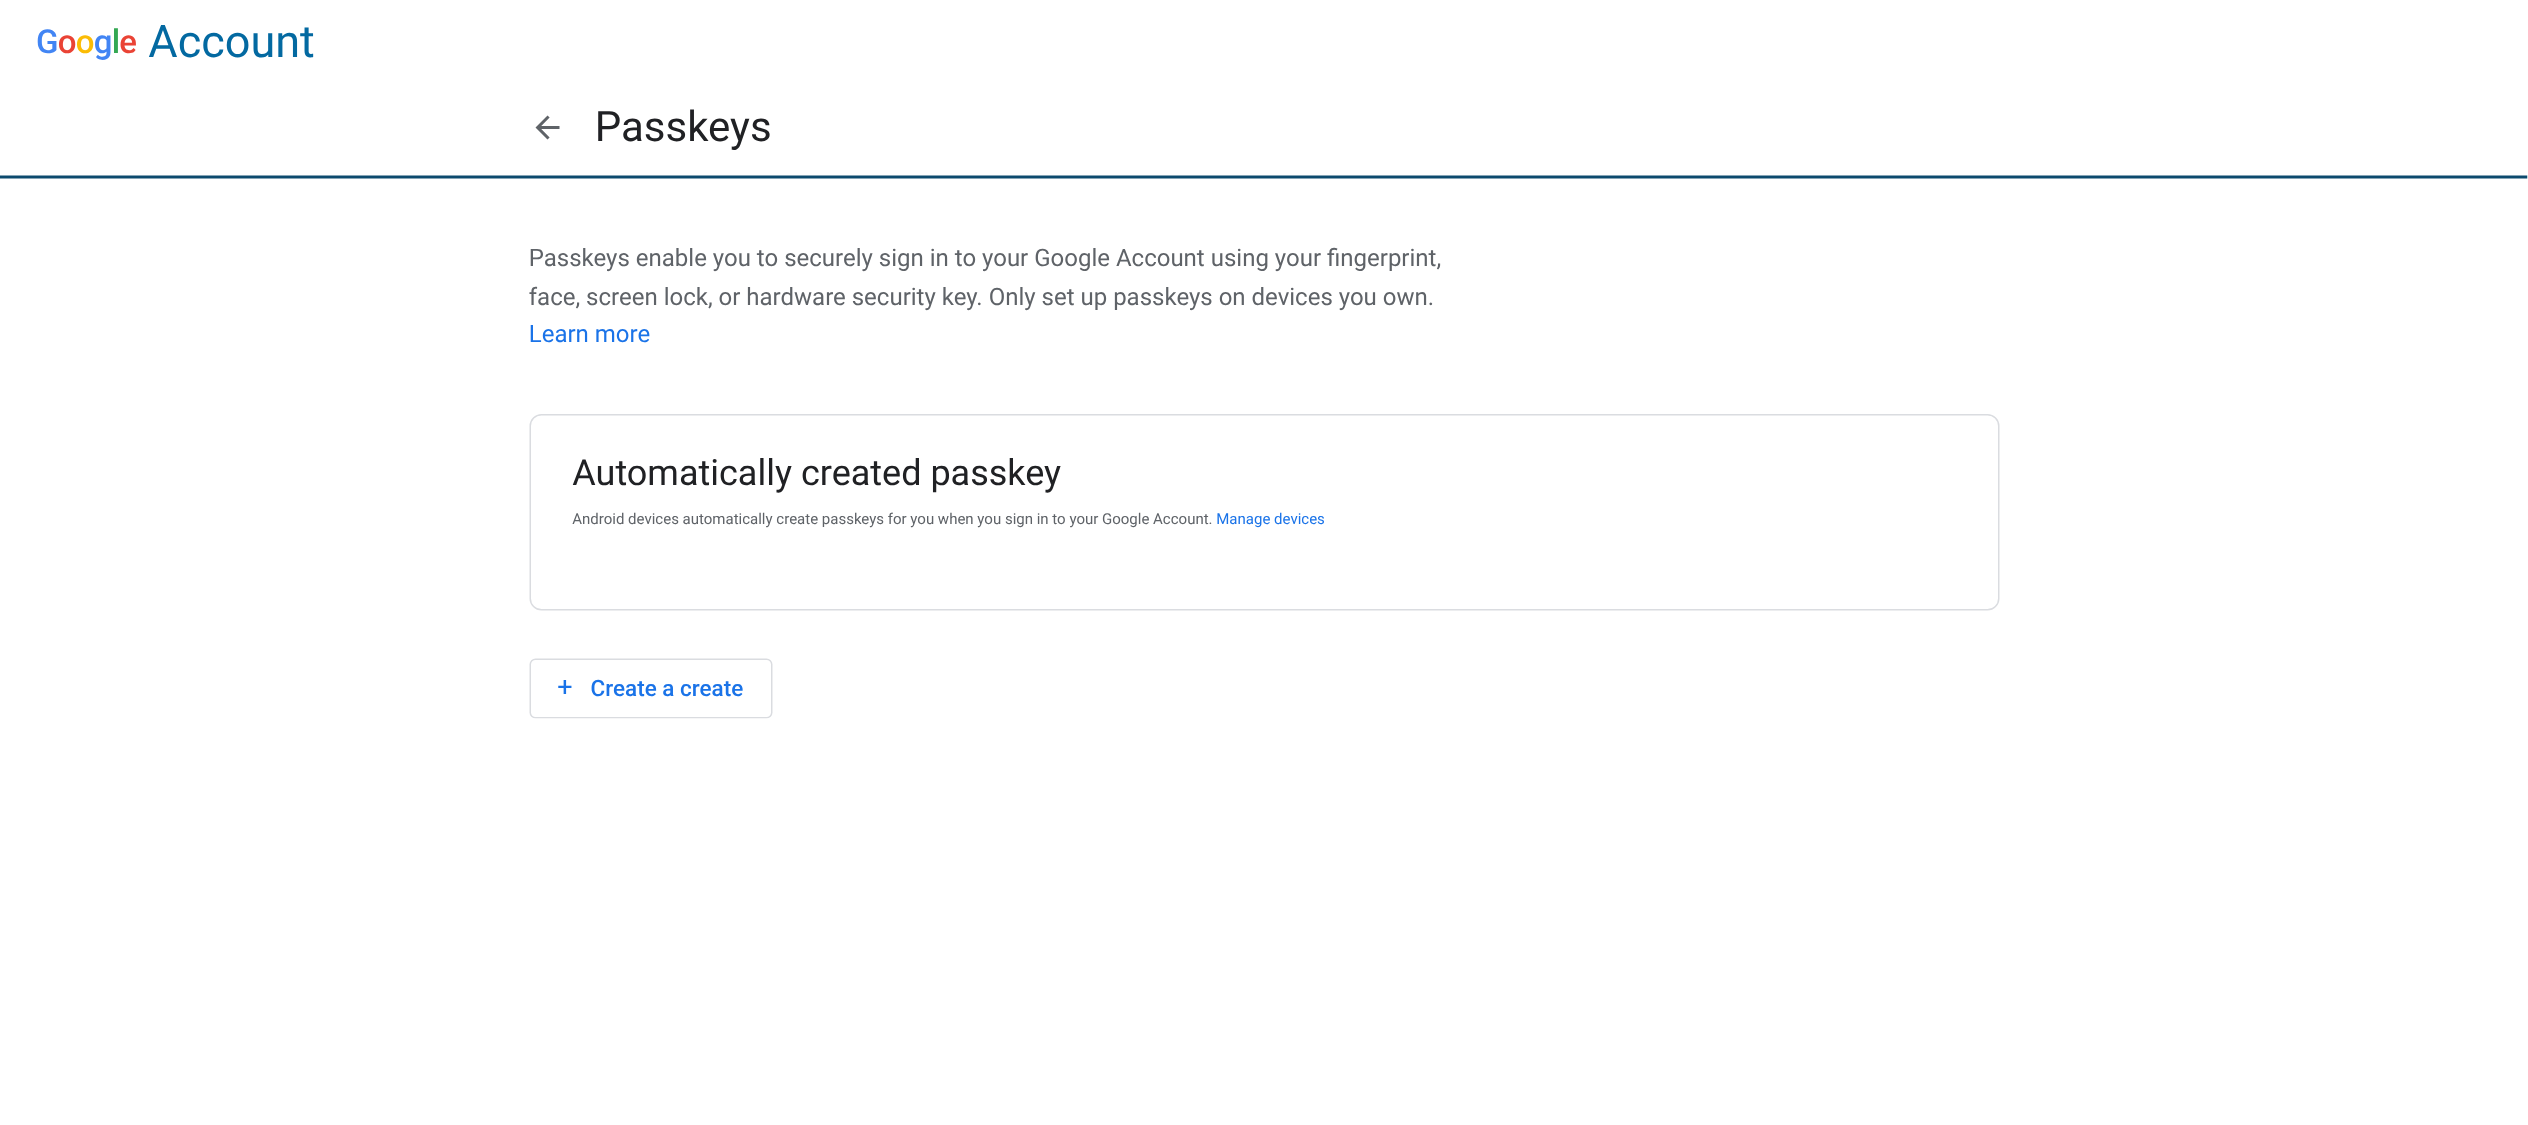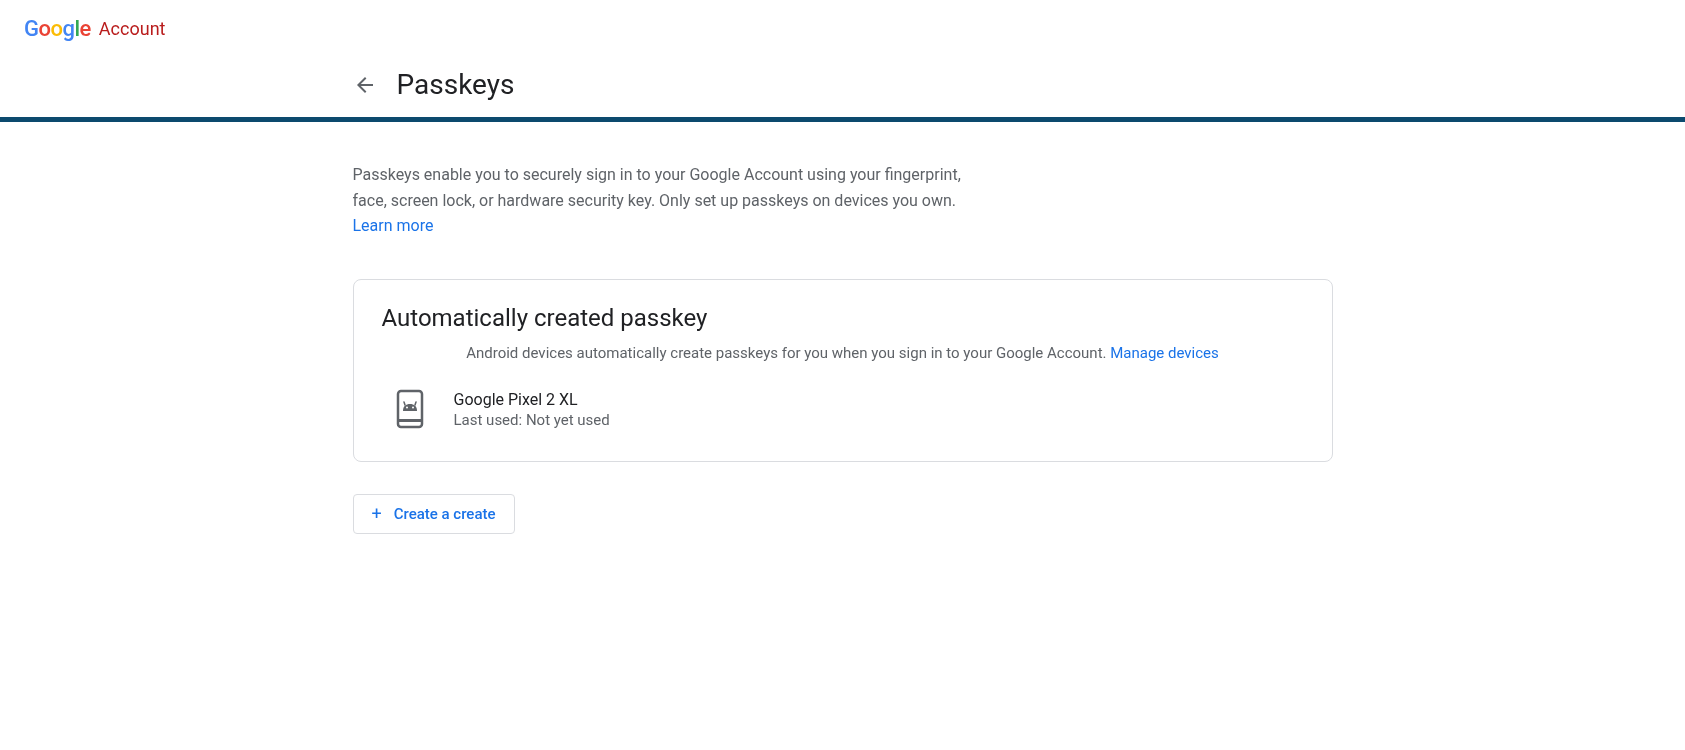--- a/index.html
+++ b/index.html
@@ -35,28 +35,28 @@
     }
     
     .google-logo .g1 { color: #4285F4; }
     .google-logo .o1 { color: #EA4335; }
     .google-logo .o2 { color: #FBBC05; }
     .google-logo .g2 { color: #4285F4; }
     .google-logo .l { color: #34A853; }
     .google-logo .e { color: #EA4335; }
     
     .account-label {
-      font-size: 18px;
-      color: #b91c1c;
+      font-size: 30px;
+      color: #0369a1;
       font-weight: 400;
       margin-left: 4px;
     }
     
     .page-header-section {
-      border-bottom: 5px solid #0c4a6e;
+      border-bottom: 2px solid #0c4a6e;
     }
     
     .page-header {
       max-width: 980px;
       margin: 0 auto;
       padding: 12px 0 16px 0;
       display: flex;
       align-items: center;
       gap: 20px;
     }
@@ -105,25 +105,24 @@
     }
     
     .card-title {
       font-size: 24px;
       font-weight: 400;
       color: #202124;
       margin-bottom: 10px;
     }
     
     .card-subtitle {
-      font-size: 15px;
+      font-size: 10px;
       color: #5f6368;
       line-height: 1.5;
-      margin-bottom: 17px;
-      text-align: center;
+      margin-bottom: 28px;
     }
     
     .device-row {
       display: flex;
       align-items: center;
       gap: 28px;
       padding: 8px 12px;
     }
     
     .device-icon {
@@ -197,35 +196,19 @@
   <p class="intro-text">
     <span>Passkeys enable you to securely sign in to your Google Account using your fingerprint, face, screen lock, or hardware security key. Only set up passkeys on devices you own. </span><a class="link">Learn more</a>
   </p>
   
   <div class="card">
     <h2 class="card-title">Automatically created passkey</h2>
     <p class="card-subtitle">
       <span>Android devices automatically create passkeys for you when you sign in to your Google Account. </span><a class="link">Manage devices</a>
     </p>
 
-    <div class="device-row">
-      <div class="device-icon">
-        <svg width="32" height="40" viewBox="0 0 32 40" fill="none">
-          <rect x="4" y="2" width="24" height="36" rx="3" stroke="currentColor" stroke-width="2.5" fill="none"></rect>
-          <path d="M11 16 L10 13 M21 16 L22 13" stroke="currentColor" stroke-width="1.5" stroke-linecap="round"></path>
-          <path d="M9 22 C9 17 12 15 16 15 C20 15 23 17 23 22 Z" fill="currentColor"></path>
-          <circle cx="13" cy="18.5" r="1" fill="#fff"></circle>
-          <circle cx="19" cy="18.5" r="1" fill="#fff"></circle>
-          <rect x="4" y="30" width="24" height="3" fill="currentColor"></rect>
-        </svg>
-      </div>
-      <div class="device-info">
-        <span class="device-name">Google Pixel 2 XL</span>
-        <span class="device-status">Last used: Not yet used</span>
-      </div>
-    </div>
   </div>
   
   <button class="create-button">
     <span class="plus-icon">+</span>
     <span>Create a create</span>
   </button>
 </div>
 
 </body></html>

